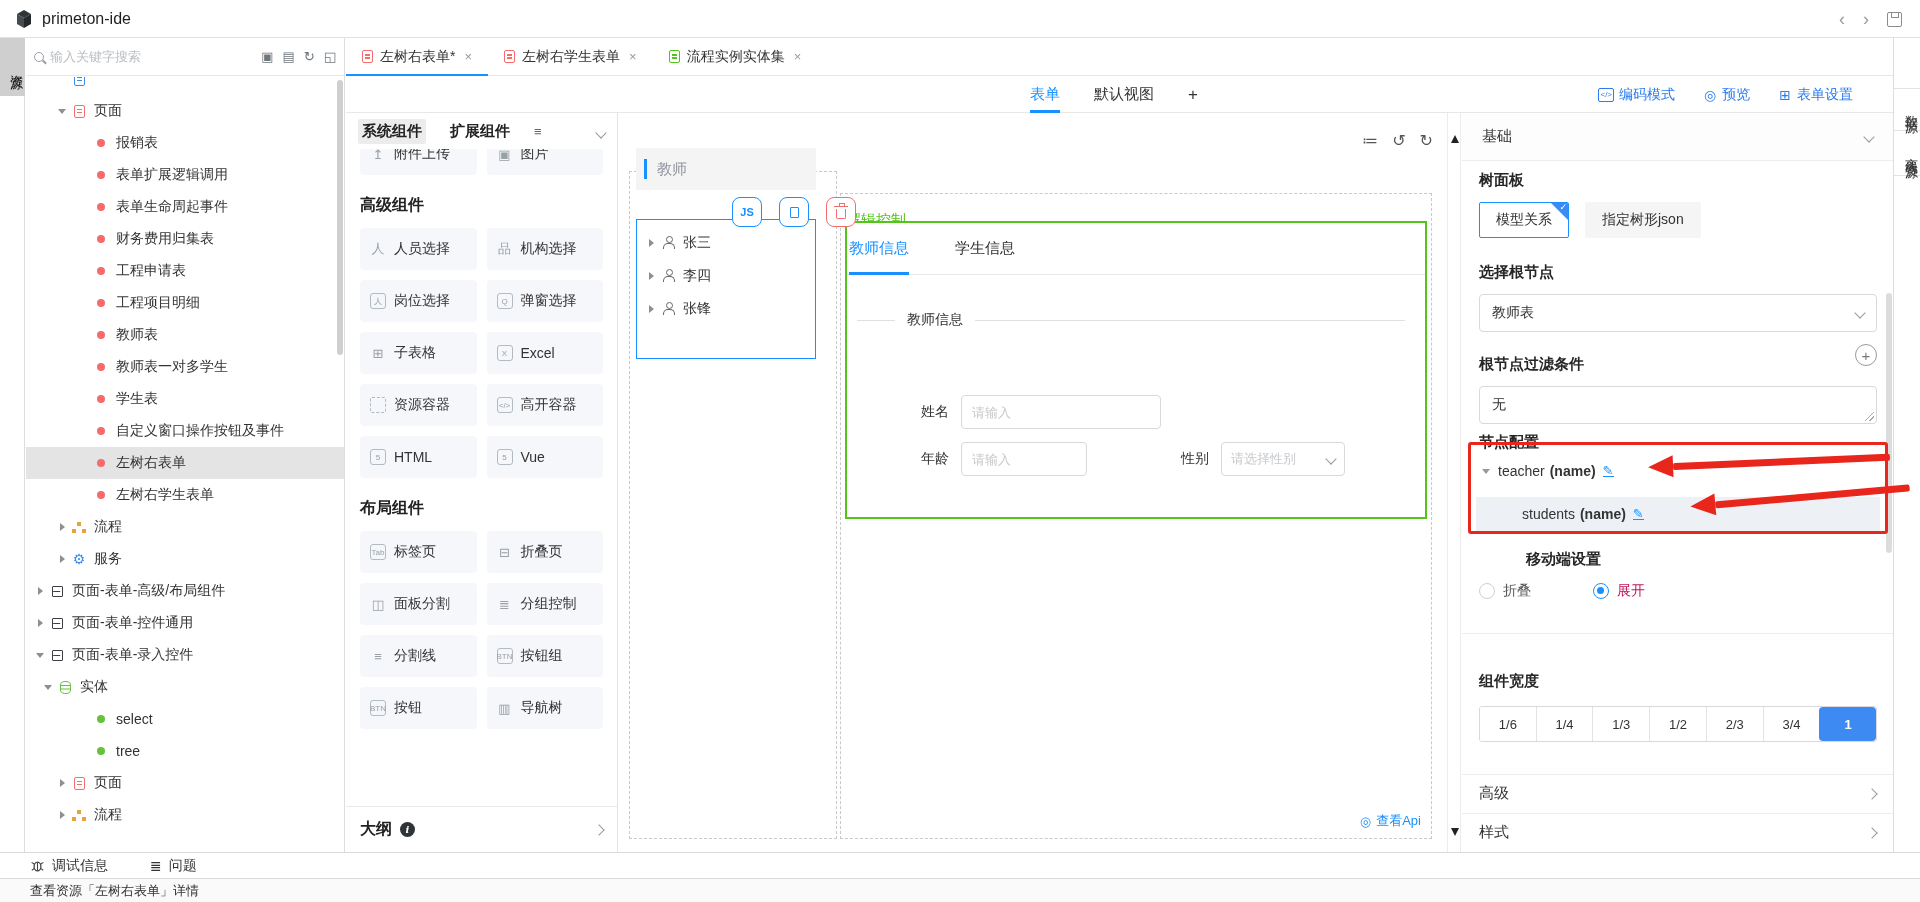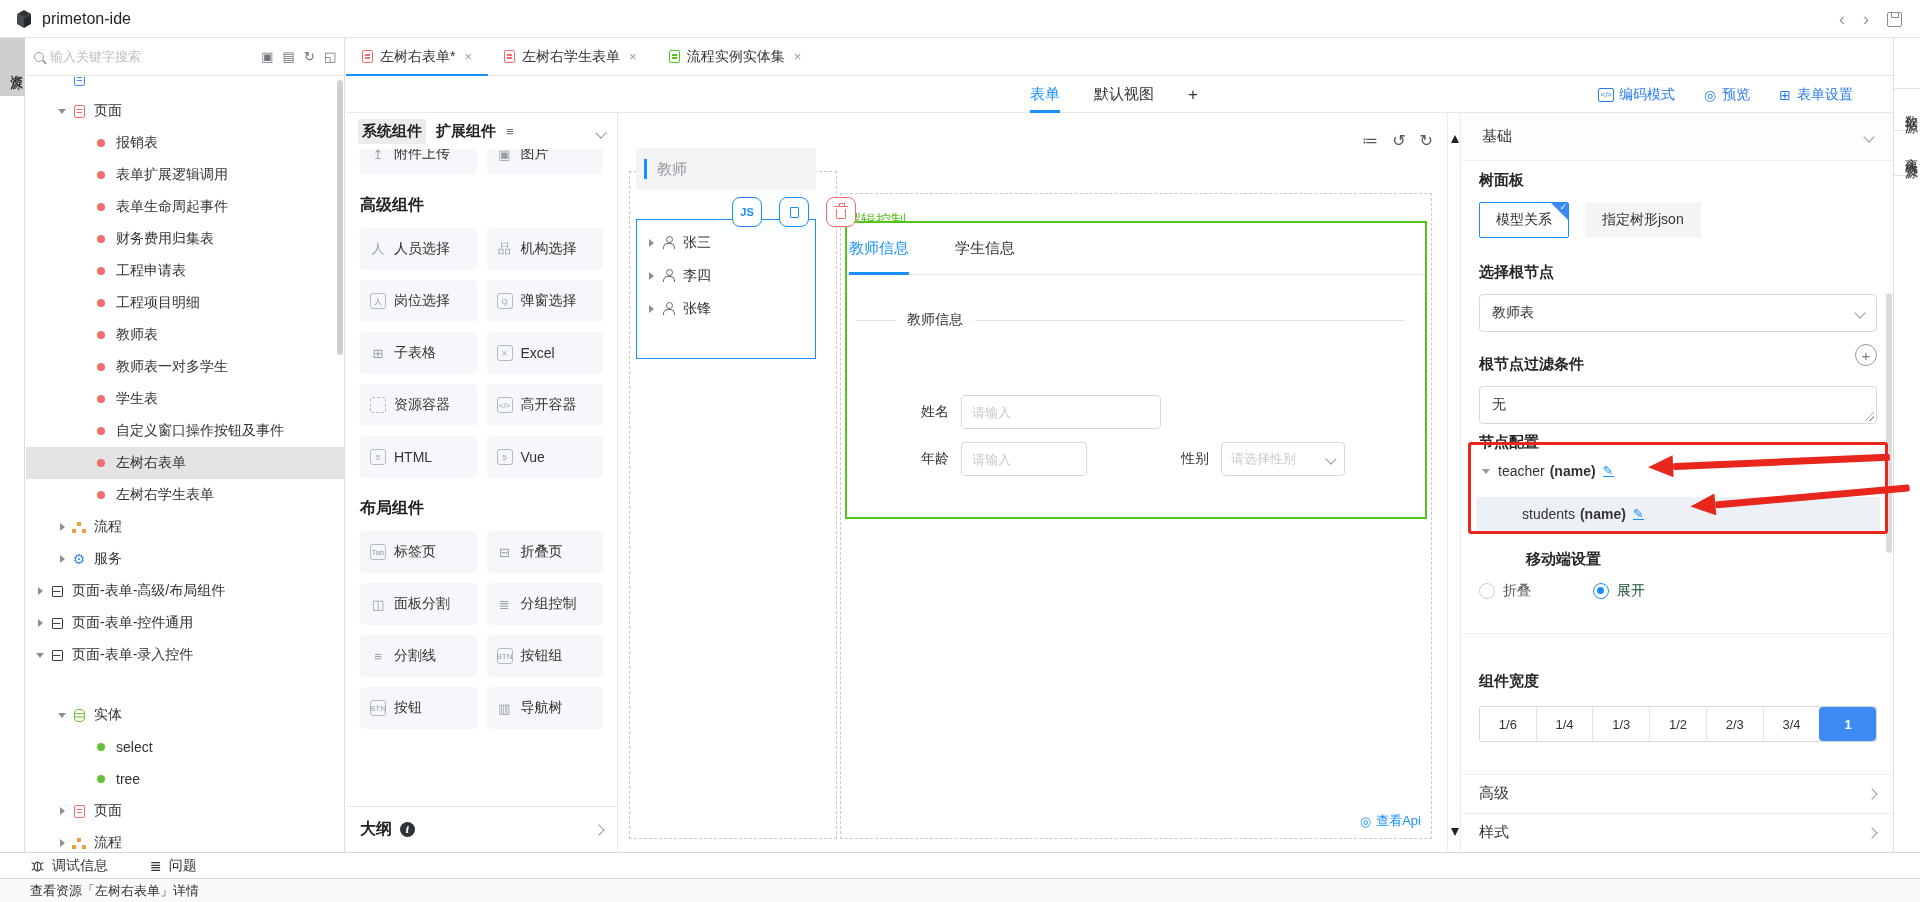--- a/index.html
+++ b/index.html
@@ -69,21 +69,21 @@
   .vtab.active { color:#1890ff; }
   .vtab.active::after { content:""; position:absolute; left:0; right:0; bottom:0; height:3px; background:#1890ff; }
   .vadd { font-size:17px; color:#333; cursor:pointer; }
   .vactions { position:absolute; right:40px; top:0; height:36px; display:flex; align-items:center; gap:28px; }
   .vact { color:#2a7cf0; font-size:14px; display:flex; align-items:center; gap:5px; cursor:pointer; }
   .vact .vicon { font-size:12px; border:1px solid #2a7cf0; border-radius:2px; padding:0 1px; line-height:12px; height:14px; display:inline-flex; align-items:center; font-size:8px; }
   .vact .vicon.noborder { border:none; font-size:14px; height:auto; }
 
   
   .palette { position:absolute; left:346px; top:113px; width:272px; bottom:50px; border-right:1px solid #e4e4e4; background:#fff; overflow:hidden; }
-  .ptabs { height:36px; display:flex; align-items:center; padding:0 12px; gap:10px; font-size:15px; font-weight:700; color:#222;text-align:right; }
+  .ptabs { height:36px; display:flex; align-items:center; padding:0 12px; gap:24px; font-size:15px; font-weight:700; color:#222;text-align:right; }
   .ptab.active { background:#ececec; padding:3px 4px; border-radius:2px; }
   .ptab { cursor:pointer; }
   .pham { font-weight:400; color:#666; font-size:13px; cursor:pointer; }
   .pchev { margin-left:auto; cursor:pointer; }
   .chev { width:8px; height:8px; border-right:1.6px solid #999; border-bottom:1.6px solid #999; display:inline-block; }
   .chev.down { transform:rotate(45deg); }
   .chev.right { transform:rotate(-45deg); }
   .pbody { position:absolute; top:36px; left:0; right:0; bottom:46px; overflow:hidden; padding:0 14px; }
   .pgrid { display:grid; grid-template-columns:1fr 1fr; gap:10px; }
   .pitem { height:42px; background:#f5f7fa; border-radius:4px; display:flex; align-items:center; padding:0 10px; gap:8px; font-size:14px; color:#333; cursor:grab; }
@@ -159,21 +159,21 @@
   .node-row { position:absolute; left:14px; width:404px; height:34px; display:flex; align-items:center; font-size:14px; color:#333; cursor:pointer; }
   .node-row .cd { margin:0 8px 0 6px; border-top-color:#9a9a9a; }
   .node-row.child { background:#edf1f6; }
   .node-row .nb { font-weight:700; margin-left:5px; }
   .pencil { color:#1890ff; font-size:13px; margin-left:7px; border-bottom:1.4px solid #1890ff; line-height:11px; }
   .radio-row { position:absolute; left:17px; top:469px; display:flex; align-items:center; gap:14px; font-size:14px; }
   .radio { width:16px; height:16px; border:1.4px solid #d0d0d0; border-radius:50%; background:#fff; position:relative; cursor:pointer; flex:none; }
   .radio.on { border-color:#1890ff; }
   .radio.on::after { content:""; position:absolute; left:3px; top:3px; width:7px; height:7px; border-radius:50%; background:#1890ff; }
   .radio-row .opt { display:flex; align-items:center; gap:8px; margin-right:48px; }
-  .radio-row .l1 { color:#595959; } .radio-row .l2 { color:#14532d; }
+  .radio-row .l1 { color:#595959; } .radio-row .l2 { color:#be185d; }
   .ins-div { position:absolute; left:0; right:0; height:1px; background:#ececec; }
   .seg { position:absolute; left:17px; top:593px; width:398px; height:36px; display:flex; border:1px solid #d9d9d9; border-radius:3px; overflow:hidden; }
   .seg .cell { flex:1; display:flex; align-items:center; justify-content:center; font-size:13px; color:#333; border-left:1px solid #e4e4e4; cursor:pointer; background:#fff; }
   .seg .cell:first-child { border-left:none; }
   .seg .cell.sel { background:#3d8af2; color:#fff; font-weight:700; border-radius:4px; border-left-color:transparent; }
   .more-row { position:absolute; left:0; right:0; height:38px; border-top:1px solid #ececec; display:flex; align-items:center; padding:0 17px; font-size:15px; color:#333; cursor:pointer; background:#fff; }
   .more-row .chev { margin-left:auto; }
   .ins-thumb { position:absolute; right:1px; top:180px; width:6px; height:260px; background:#dcdcdc; border-radius:3px; }
 
   
@@ -362,21 +362,21 @@
         </div>
         <div class="trow" style="padding-left: 8px;">
           <span class="caret">
             <span class="cd"></span>
           </span>
           <span class="ic">
             <span class="i-cube"></span>
           </span>
           <span class="lbl">页面-表单-录入控件</span>
         </div>
-        <div class="trow" style="padding-left: 30px; margin-top: 28px;">
+        <div class="trow" style="padding-left: 16px;">
           <span class="caret">
             <span class="cd"></span>
           </span>
           <span class="ic">
             <span class="i-db"></span>
           </span>
           <span class="lbl">实体</span>
         </div>
         <div class="trow" style="padding-left: 52px;">
           <span class="caret"></span>

